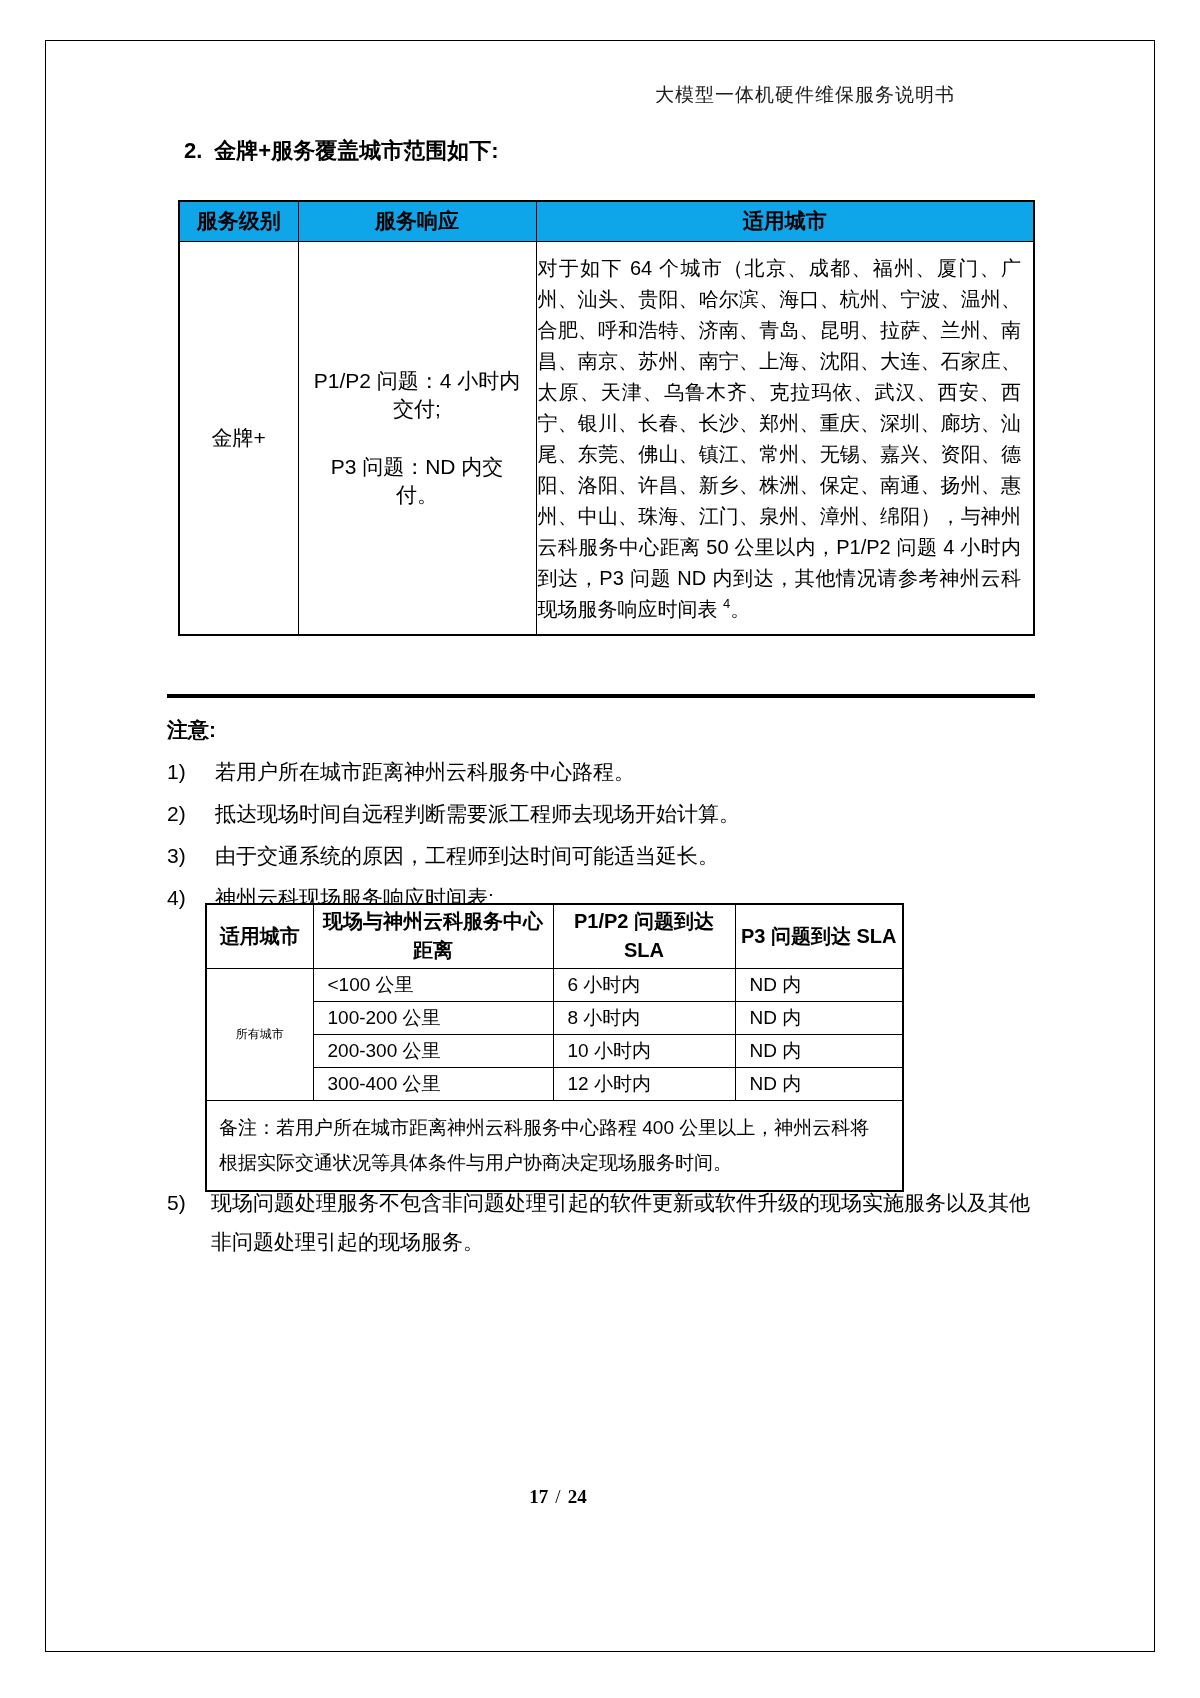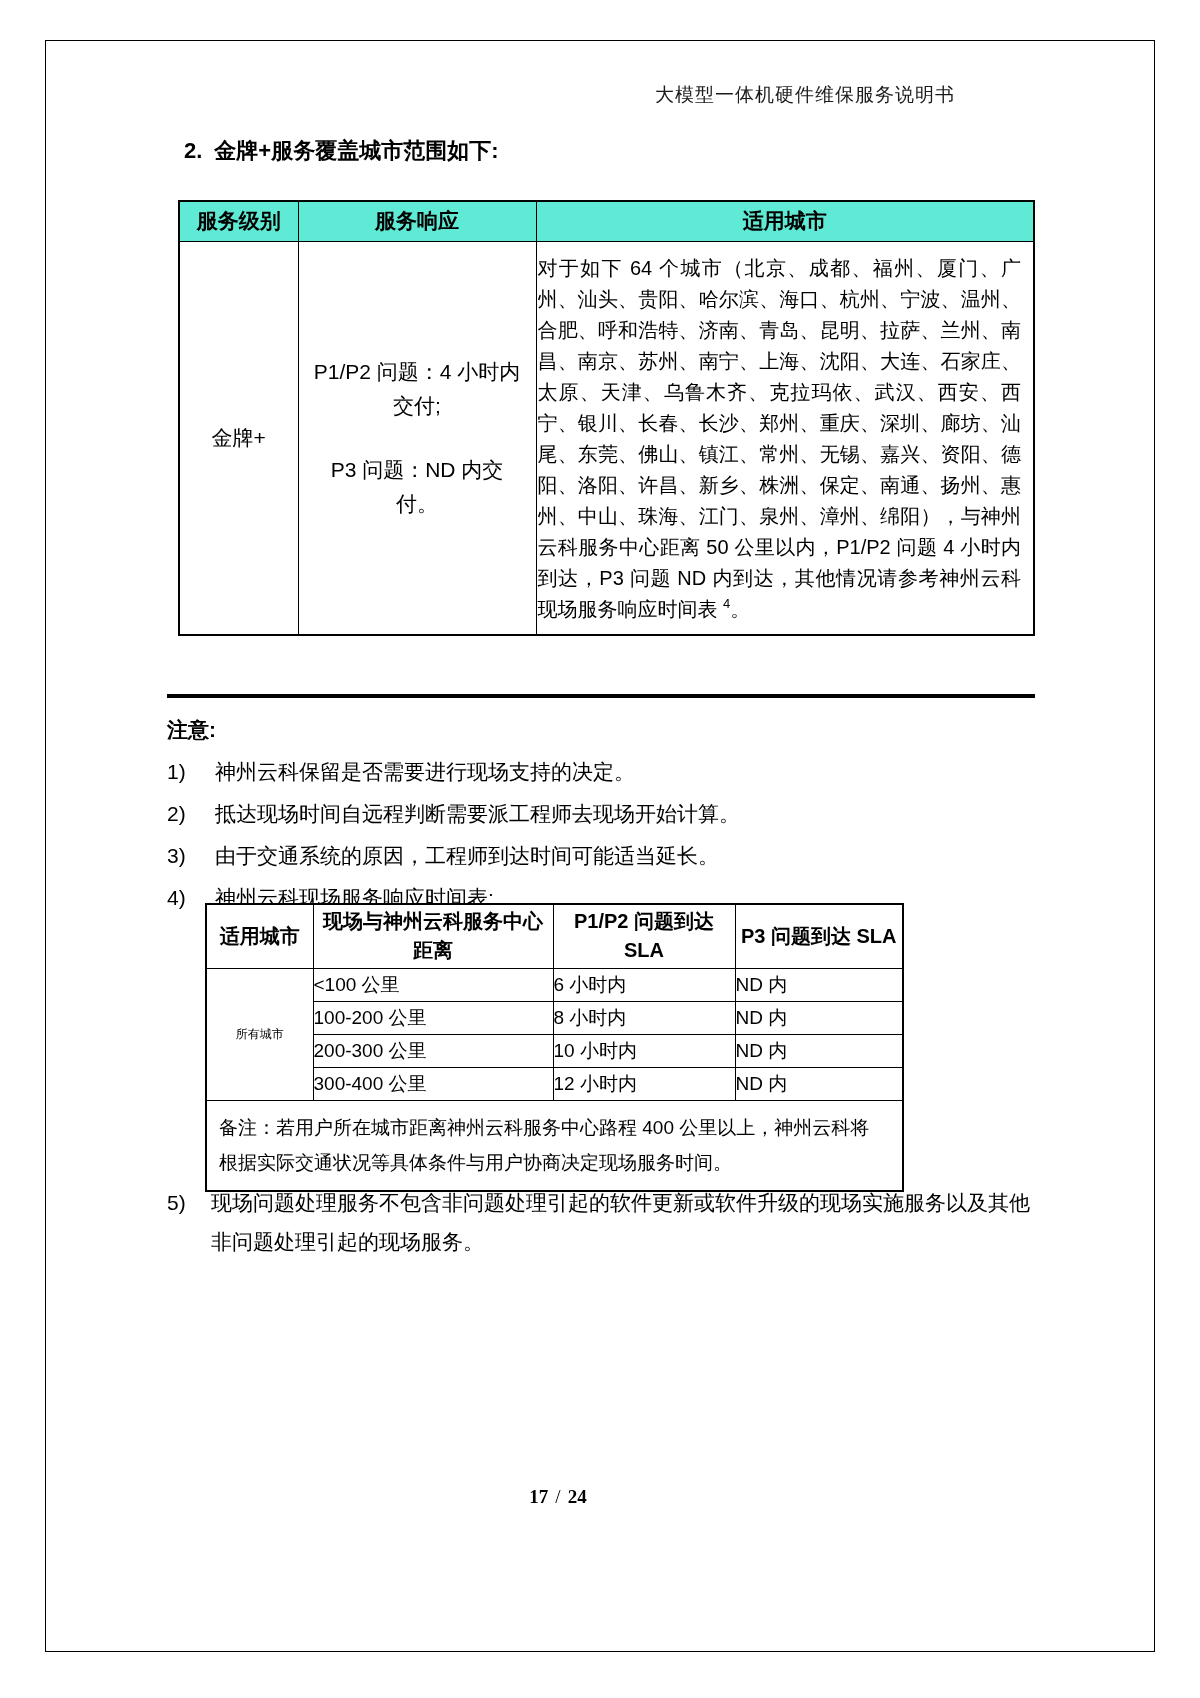--- a/index.html
+++ b/index.html
@@ -42,42 +42,42 @@
     position: absolute;
     top: 200px; left: 178px;
     width: 855px;
     border-collapse: collapse;
     table-layout: fixed;
     border: 2px solid #000;
     font-size: 20px;
   }
   table.t1 th, table.t1 td { border: 1px solid #000; }
   table.t1 th {
-    background: #5eead4;
+    background: #0ea5e9;
     font-weight: bold;
     font-size: 21px;
     height: 40px;
     text-align: center;
     vertical-align: middle;
   }
   .col-level { width: 119px; }
   .col-resp  { width: 238px; }
   .col-cities{ width: 498px; }
   td.c-level {
     text-align: center;
     vertical-align: middle;
     font-size: 21px;
   }
   td.c-resp {
     text-align: center;
     vertical-align: middle;
     font-size: 21px;
     padding: 8px 14px;
   }
-  td.c-resp p.resp-line { line-height: 34px; }
+  td.c-resp p.resp-line { line-height: 28px; }
   td.c-resp p.resp-gap { height: 30px; }
   td.c-cities {
     vertical-align: top;
     padding: 11px 12px 9px 1px;
     font-size: 20px;
     line-height: 31px;
     text-align: justify;
     text-justify: inter-character;
   }
   td.c-cities sup { font-size: 13px; line-height: 0; }
@@ -120,21 +120,21 @@
   .t2-col-dist { width: 240px; }
   .t2-col-p12  { width: 182px; }
   .t2-col-p3   { width: 168px; }
   td.t2-city {
     text-align: center;
     vertical-align: middle;
     font-size: 12px;
   }
   td.t2-cell {
     height: 33px;
-    padding: 2px 0;
+    padding: 2px 14px;
     vertical-align: middle;
     font-size: 19px;
   }
   td.t2-remark {
     padding: 9px 16px 10px 12px;
     font-size: 19px;
     line-height: 35px;
     vertical-align: top;
   }
 
@@ -204,21 +204,21 @@
       </tr>
     </tbody>
   </table>
 
   <div class="divider"></div>
 
   <div class="notes">
     <div class="notes-label">注意:</div>
     <div class="note-item">
       <span class="num">1)</span>
-      <span class="txt">神州云科保留是否需要进行现场支持的决定。</span>
+      <span class="txt">若用户所在城市距离神州云科服务中心路程。</span>
     </div>
     <div class="note-item">
       <span class="num">2)</span>
       <span class="txt">抵达现场时间自远程判断需要派工程师去现场开始计算。</span>
     </div>
     <div class="note-item">
       <span class="num">3)</span>
       <span class="txt">由于交通系统的原因，工程师到达时间可能适当延长。</span>
     </div>
     <div class="note-item">

